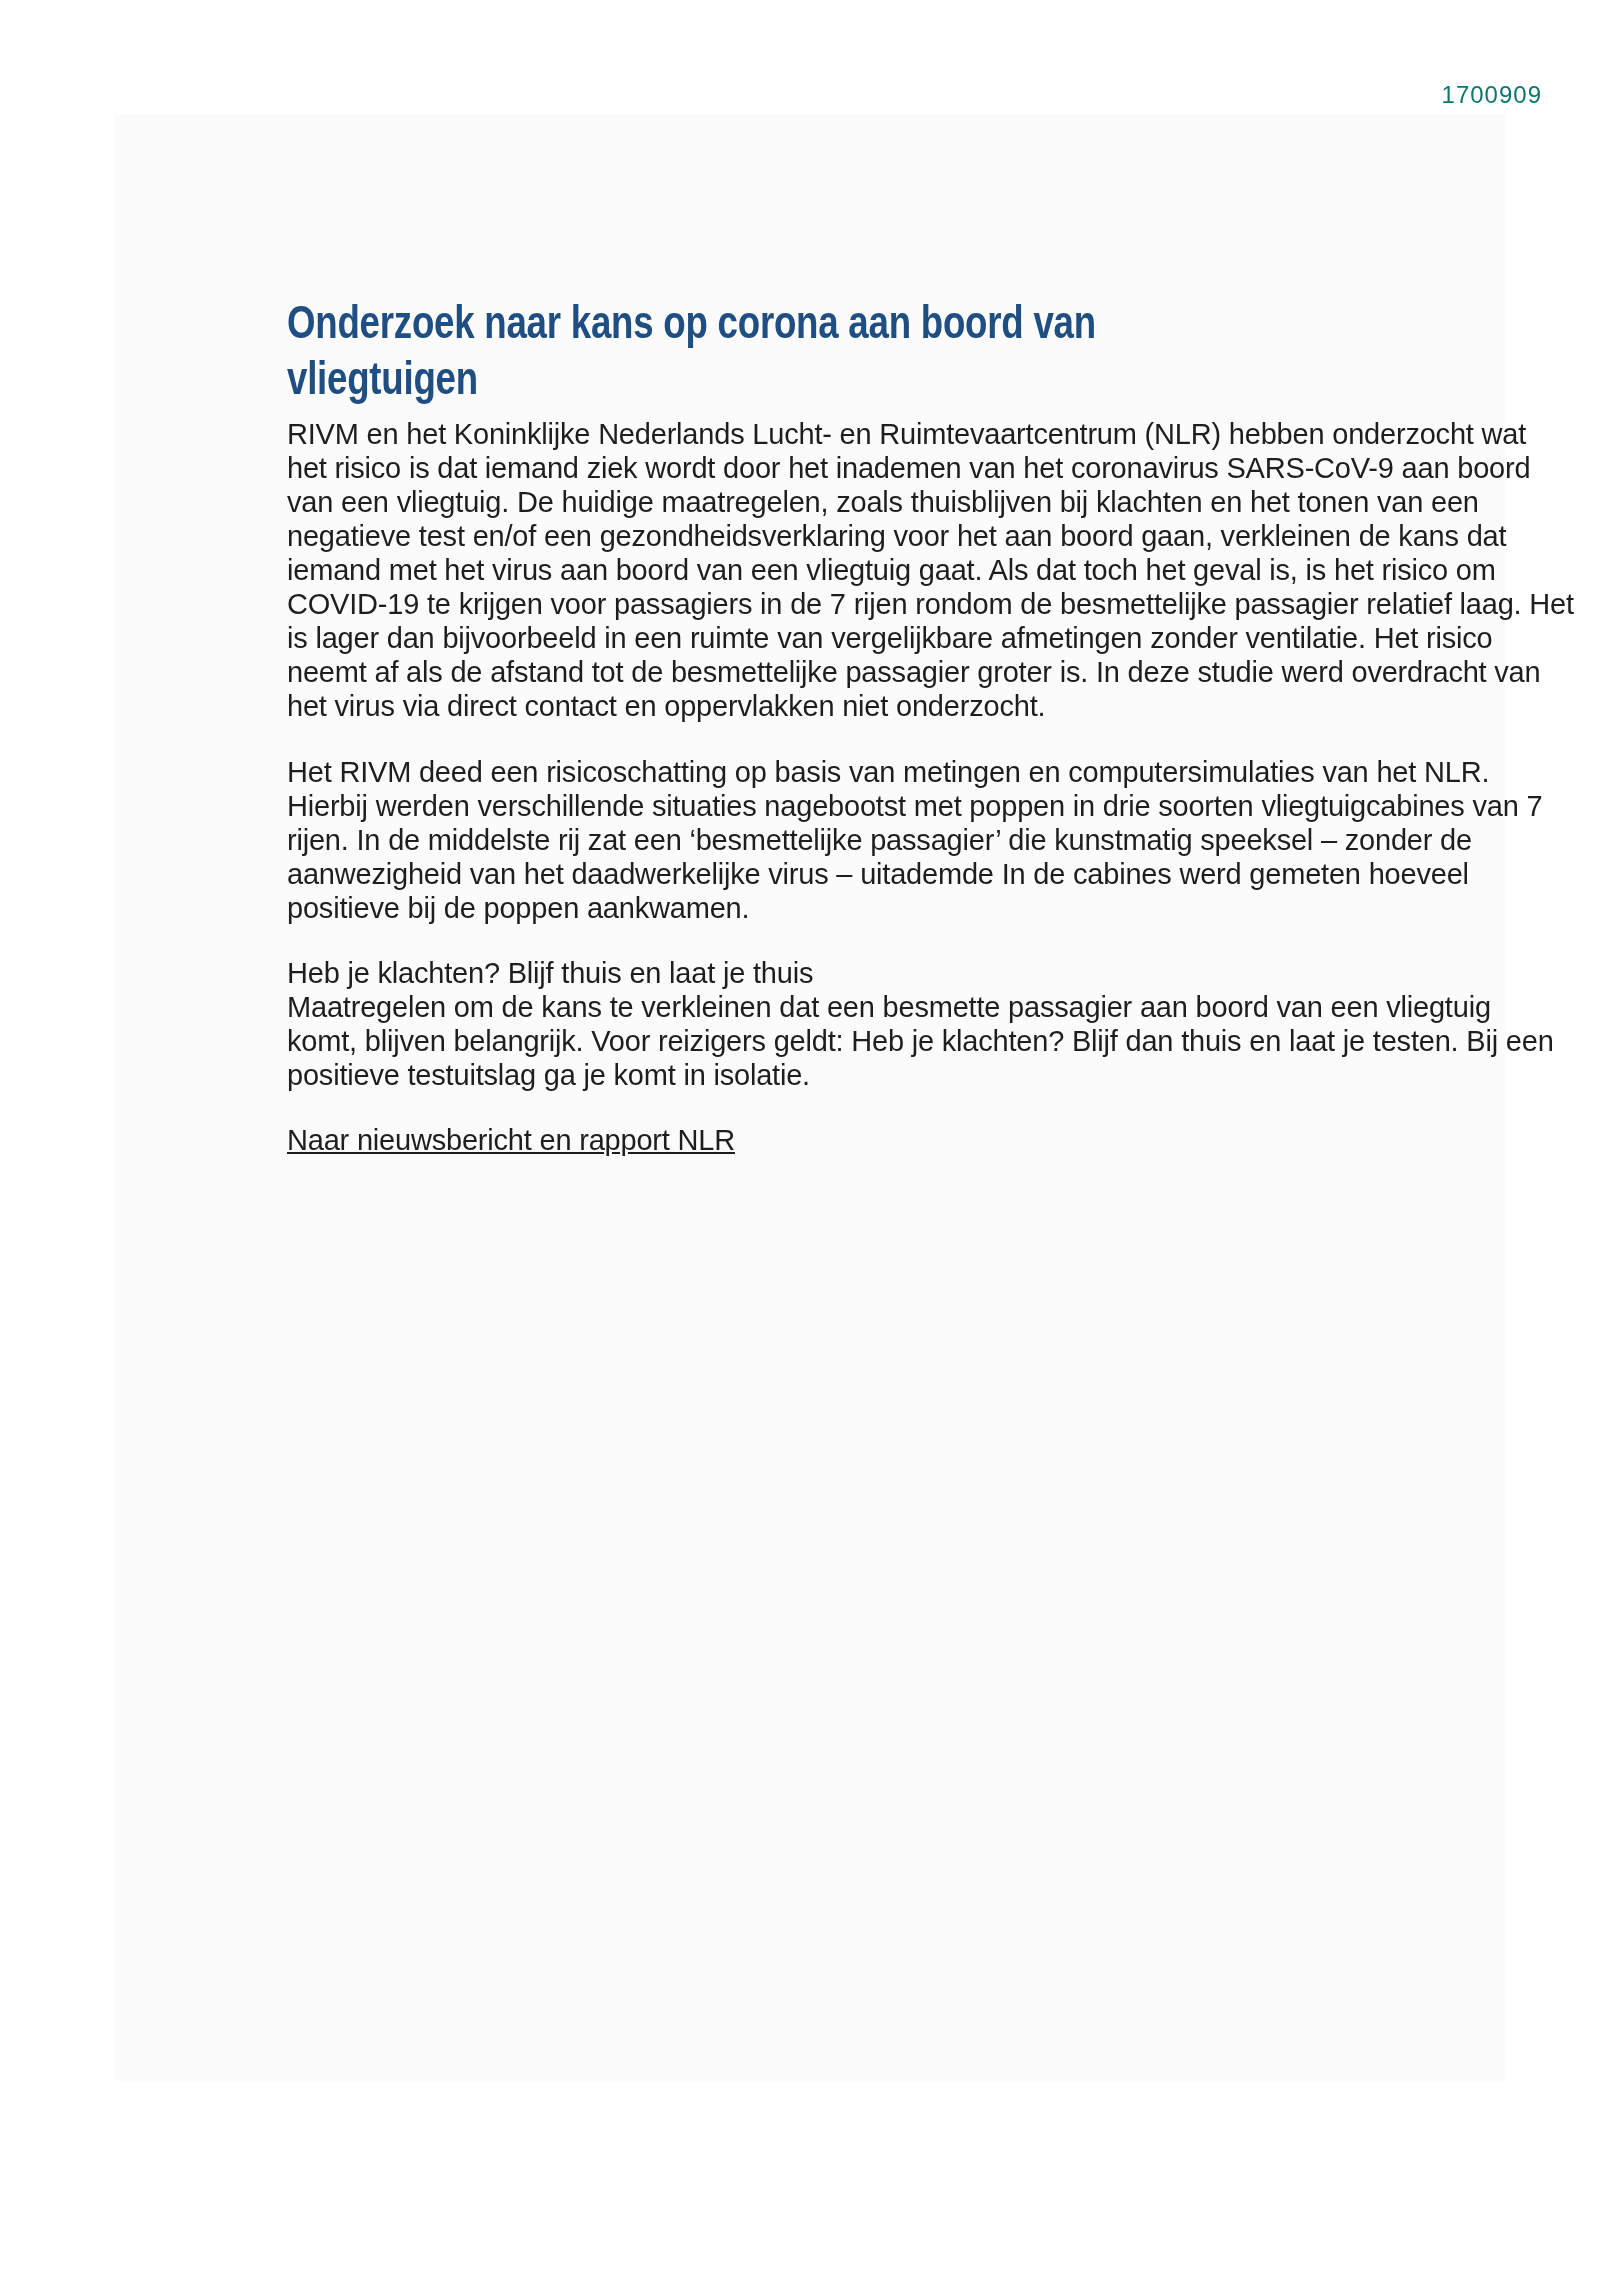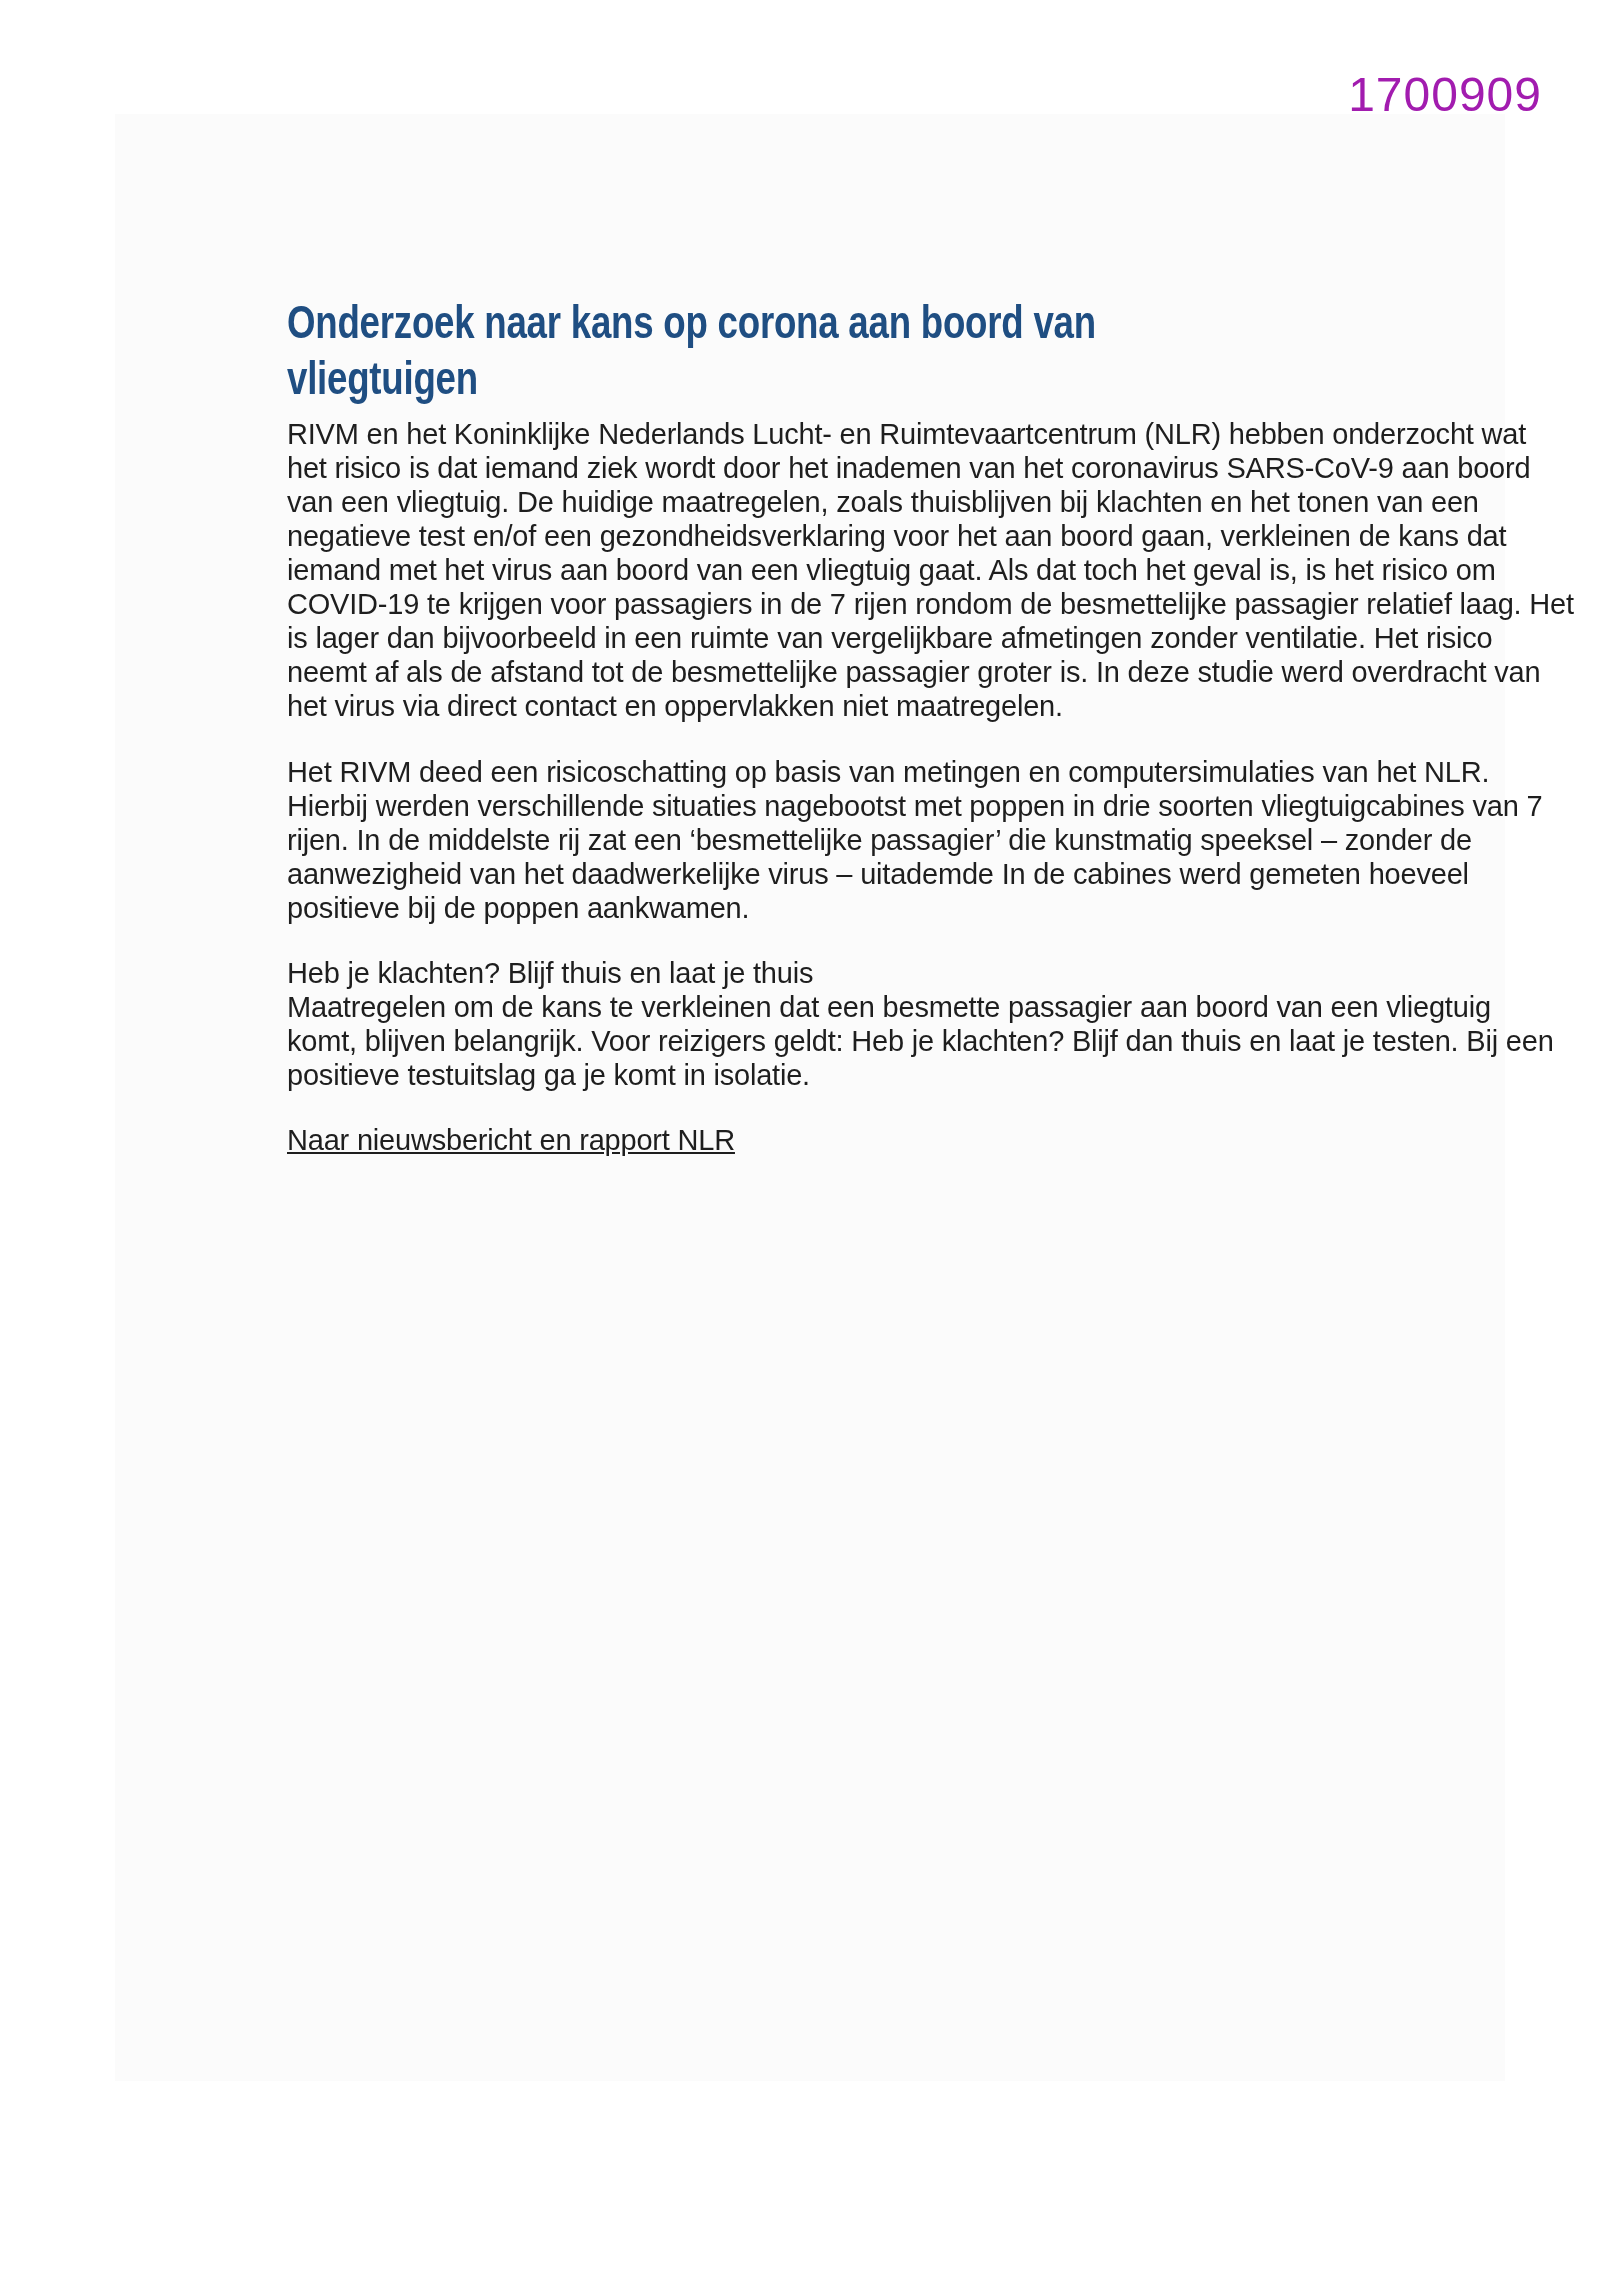--- a/index.html
+++ b/index.html
@@ -12,23 +12,23 @@
   }
   .page {
     position: absolute;
     left: 115px; top: 114px;
     width: 1390px; height: 1967px;
     background: #fbfbfb;
   }
   .doc-number {
     position: absolute;
     top: 77px; right: 79px;
-    font-size: 48px;
+    font-size: 24px;
     line-height: 36px;
-    color: #a21caf;
+    color: #0f766e;
     letter-spacing: 1px;
     text-align: right;
   }
   .title {
     position: absolute;
     left: 287px; top: 294px;
     font-size: 47px;
     line-height: 56px;
     font-weight: bold;
     color: #1f4e82;
@@ -65,21 +65,21 @@
 
 <div class="block" id="para1">
   <div>RIVM en het Koninklijke Nederlands Lucht- en Ruimtevaartcentrum (NLR) hebben onderzocht wat</div>
   <div>het risico is dat iemand ziek wordt door het inademen van het coronavirus SARS-CoV-9 aan boord</div>
   <div>van een vliegtuig. De huidige maatregelen, zoals thuisblijven bij klachten en het tonen van een</div>
   <div>negatieve test en/of een gezondheidsverklaring voor het aan boord gaan, verkleinen de kans dat</div>
   <div>iemand met het virus aan boord van een vliegtuig gaat. Als dat toch het geval is,  is het risico om</div>
   <div>COVID-19 te krijgen voor passagiers in de 7 rijen rondom de besmettelijke passagier relatief laag. Het</div>
   <div>is lager dan bijvoorbeeld in een ruimte van vergelijkbare afmetingen zonder ventilatie. Het risico</div>
   <div>neemt af als de afstand tot de besmettelijke passagier groter is. In deze studie werd overdracht van</div>
-  <div>het virus via direct contact en oppervlakken niet maatregelen.</div>
+  <div>het virus via direct contact en oppervlakken niet onderzocht.</div>
 </div>
 
 <div class="block" id="para2">
   <div>Het RIVM deed een risicoschatting op basis van metingen en computersimulaties van het NLR.</div>
   <div>Hierbij werden verschillende situaties nagebootst met poppen in drie soorten vliegtuigcabines  van 7</div>
   <div>rijen. In de middelste rij zat een ‘besmettelijke passagier’ die kunstmatig speeksel – zonder de</div>
   <div>aanwezigheid van het daadwerkelijke virus – uitademde In de cabines werd gemeten hoeveel</div>
   <div>positieve bij de poppen aankwamen.</div>
 </div>
 

